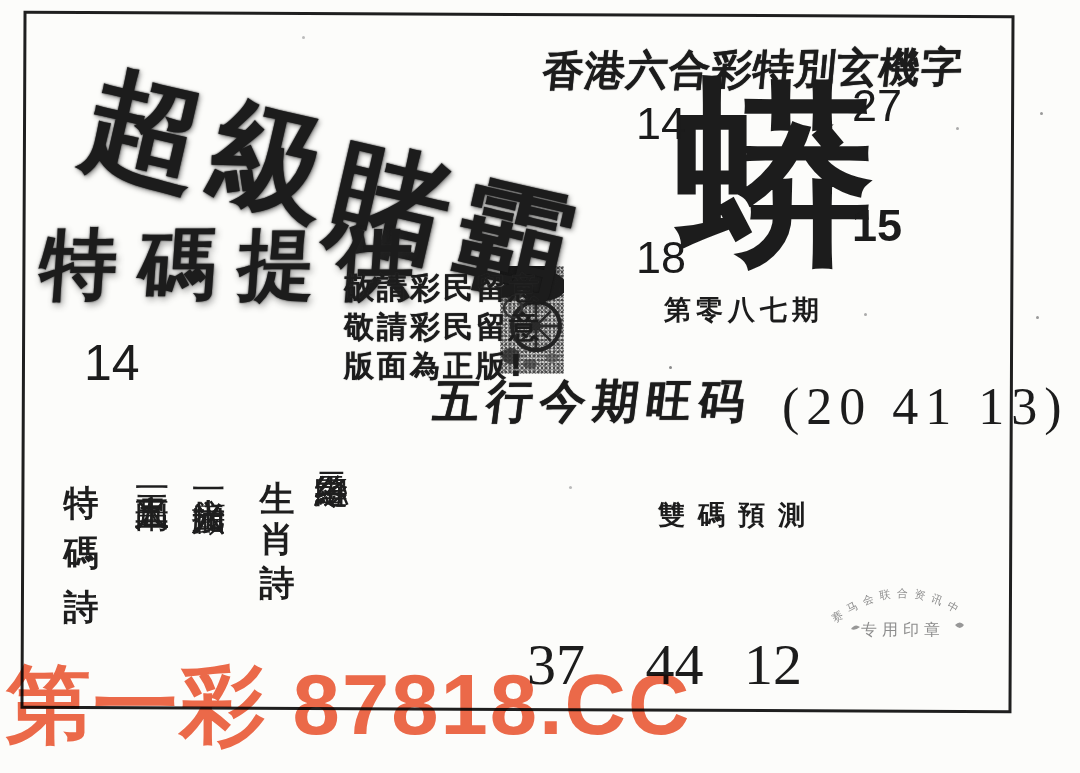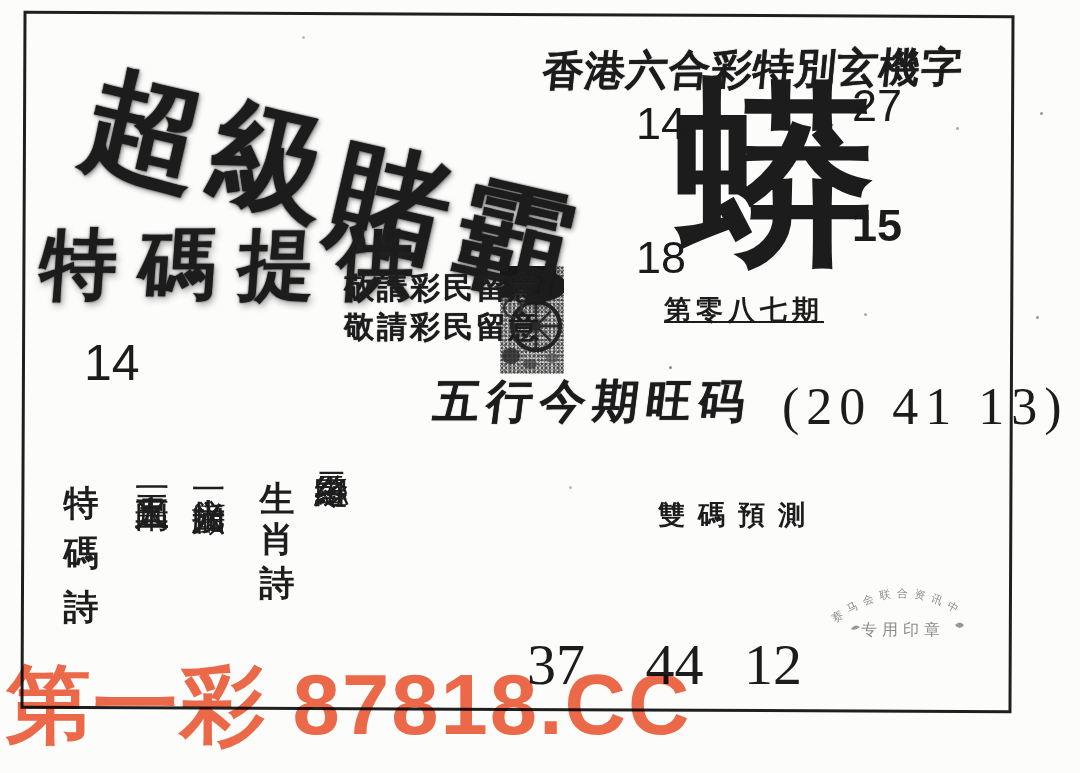--- a/index.html
+++ b/index.html
@@ -75,21 +75,21 @@
   .znum{
     position:absolute;font-size:45px;line-height:1;
     font-family:"Liberation Sans","DejaVu Sans",sans-serif;font-weight:400;color:#1b1b1b;
   }
   .znum-tl{left:636px;top:101px;}
   .znum-tr{left:852px;top:83px;}
   .znum-bl{left:636px;top:208px;margin-top:27px;}
   .znum-br{left:852px;top:203px;font-weight:bold;}
   .issue{
     position:absolute;left:664px;top:292px;
-    font-size:27px;font-weight:600;letter-spacing:5px;white-space:nowrap;text-decoration:underline;
+    font-size:27px;font-weight:600;letter-spacing:5px;white-space:nowrap;
   }
   .special-number{
     position:absolute;left:84px;top:334px;
     font-size:50px;font-family:"Liberation Sans",sans-serif;font-weight:400;
   }
   
   .wuxing-label{
     position:absolute;left:434px;top:378px;
     font-size:46px;line-height:1;font-weight:700;letter-spacing:7px;white-space:nowrap;
     transform:skewX(-7deg);
@@ -150,20 +150,21 @@
   <span class="title-char tc1">超</span>
   <span class="title-char tc2">級</span>
   <span class="title-char tc3">賭</span>
   <span class="title-char tc4">霸</span>
 
   <div class="subtitle">特碼提供</div>
 
   <div class="notice">
     <div>敬請彩民留意</div>
     <div>敬請彩民留意</div>
+    <div>版面為正版!</div>
   </div>
 
   <div class="stamp">
     <svg width="64" height="108" viewBox="0 0 64 108">
       <ellipse cx="24" cy="6" rx="32" ry="16" fill="#181818"></ellipse>
       <ellipse cx="44" cy="20" rx="22" ry="15" fill="#1d1d1d"></ellipse>
       <ellipse cx="14" cy="24" rx="12" ry="10" fill="#242424" opacity="0.85"></ellipse>
       <circle cx="36" cy="60" r="24" fill="none" stroke="#232323" stroke-width="4"></circle>
       <circle cx="36" cy="60" r="5" fill="#232323"></circle>
       <g stroke="#2b2b2b" stroke-width="2.5">

